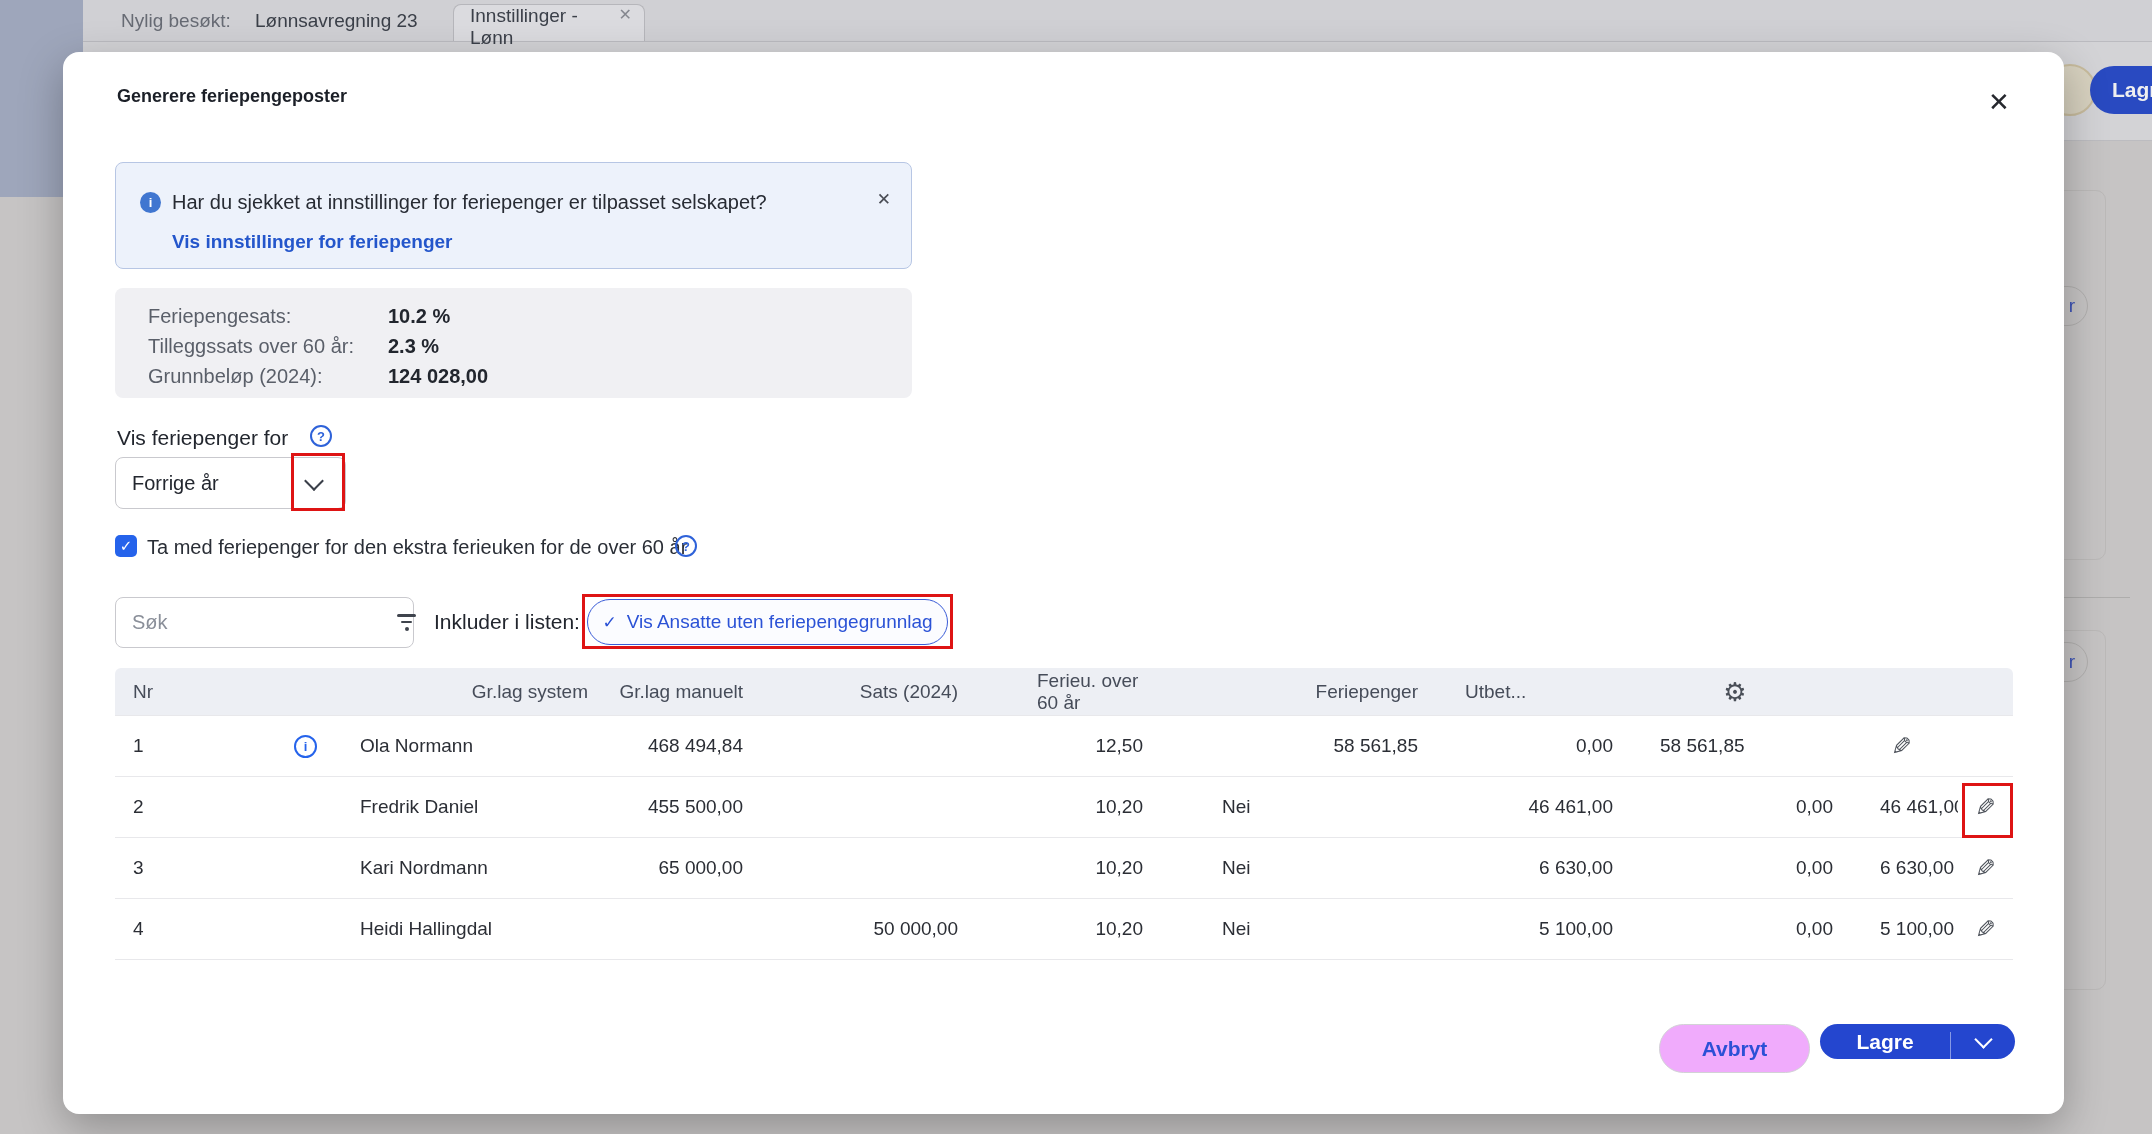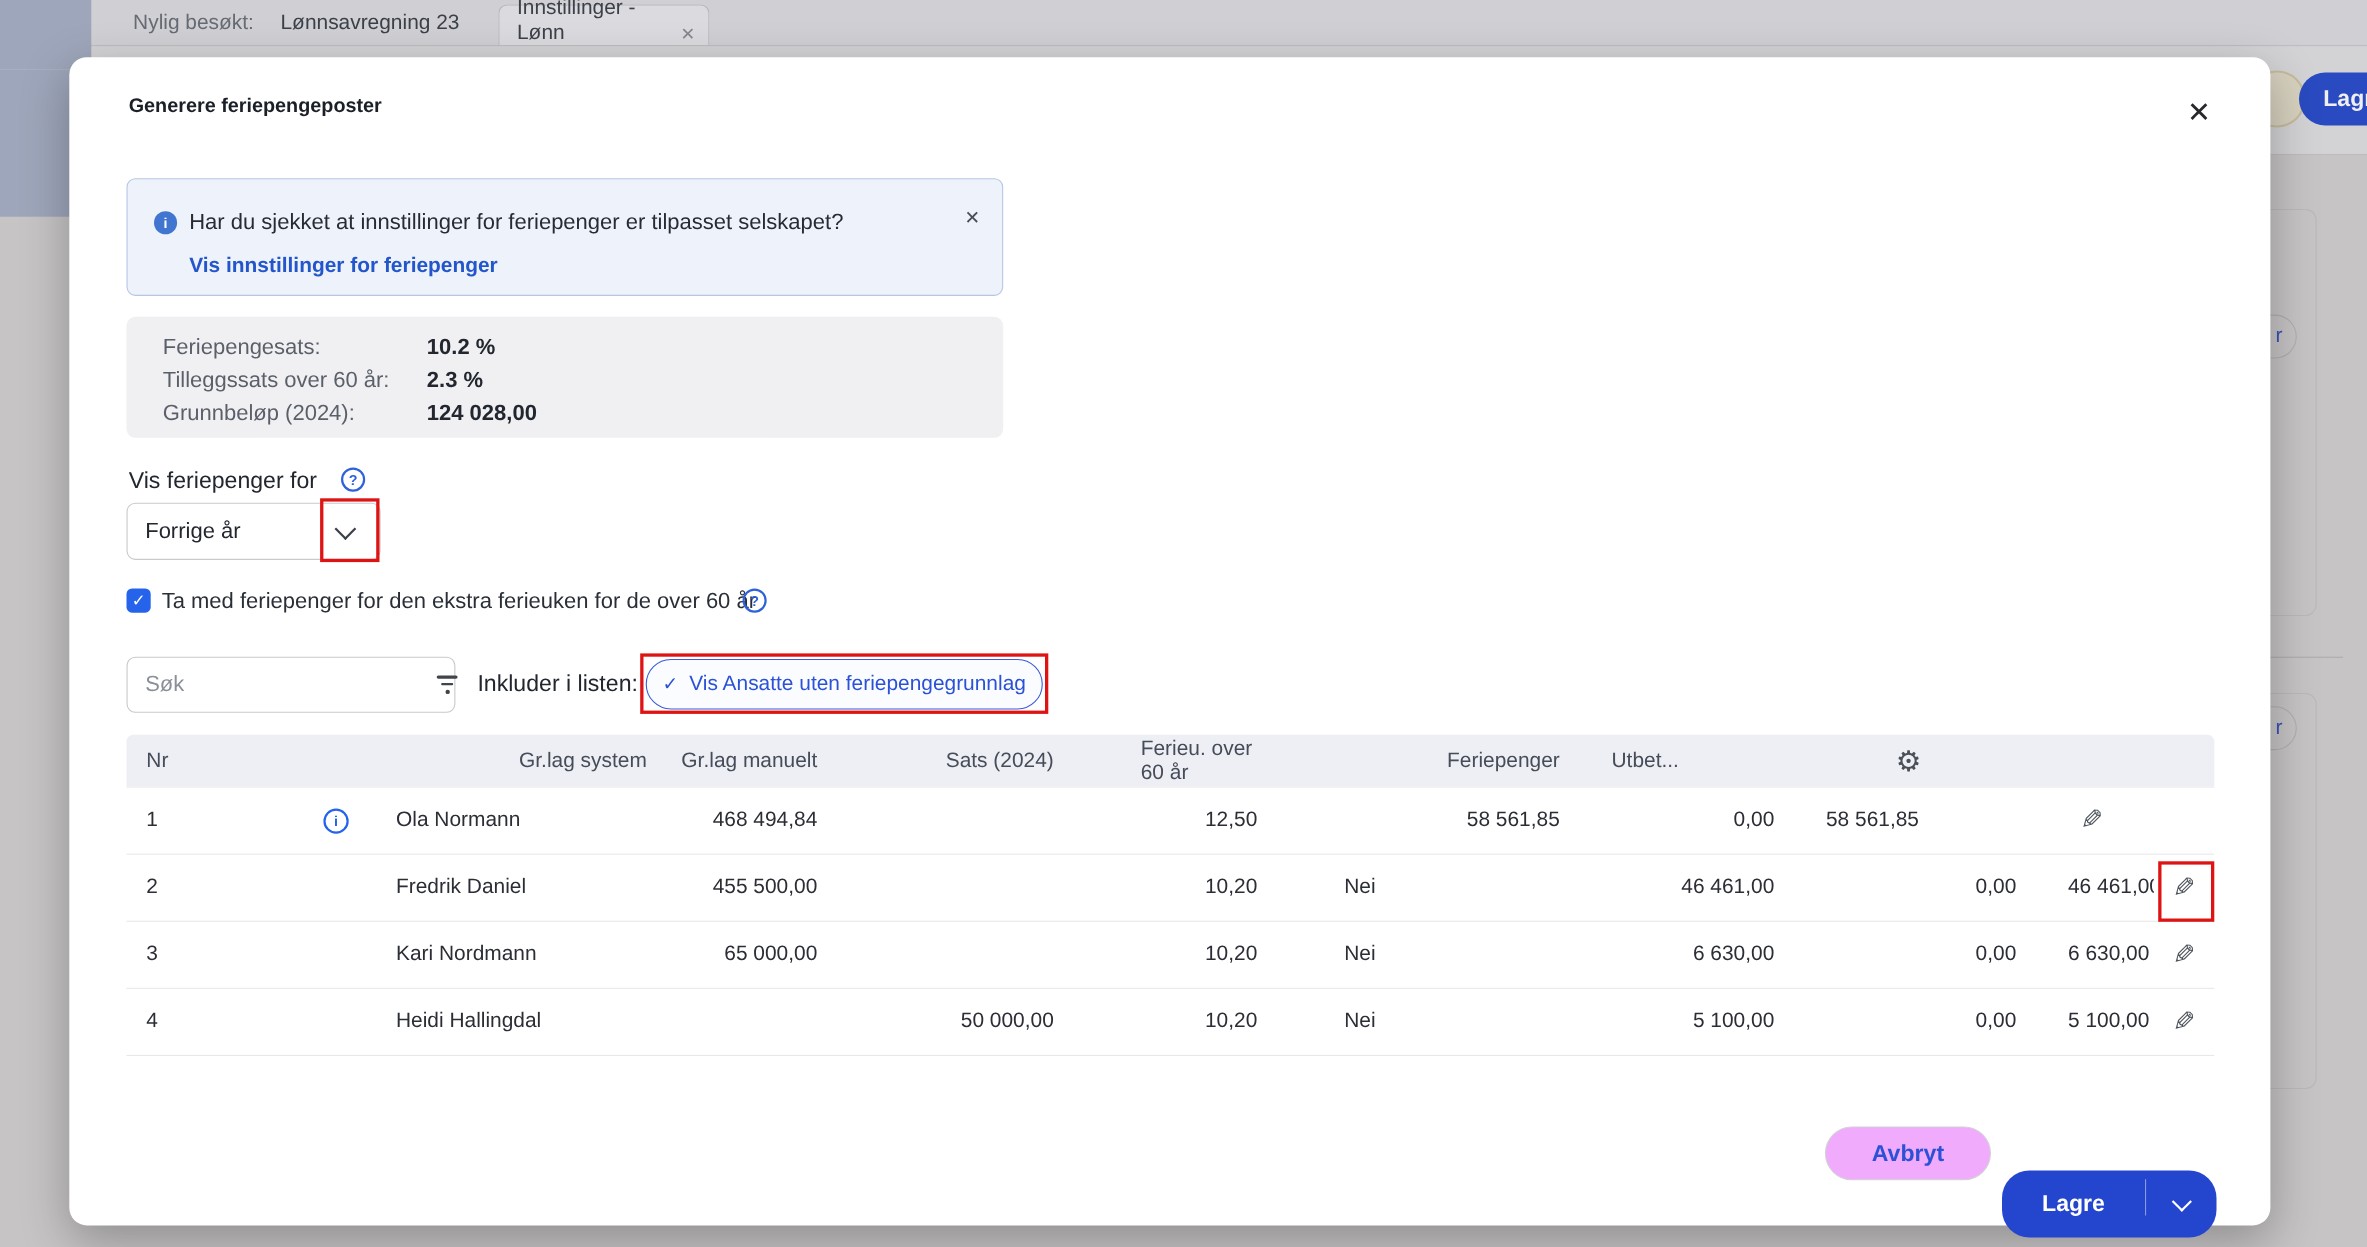--- a/index.html
+++ b/index.html
@@ -10,21 +10,21 @@
     -webkit-font-smoothing:antialiased;
   }
   
   .backdrop{position:absolute;inset:0;}
   .topstrip{position:absolute;left:0;top:0;width:2152px;height:41px;background:#dedee1;border-bottom:1px solid #c8c8cc;}
   .headerband{position:absolute;left:0;top:42px;width:2152px;height:98px;background:#e1e1e4;border-bottom:1px solid #c9c9cc;}
   .blueblock1{position:absolute;left:0;top:0;width:83px;height:63px;background:#a8b1c6;}
   .blueblock2{position:absolute;left:0;top:63px;width:65px;height:134px;background:#a8b1c6;}
   .recent-label{position:absolute;left:121px;top:0;height:41px;line-height:41px;font-size:19px;color:#6d717a;}
   .recent-item{position:absolute;left:255px;top:0;height:41px;line-height:41px;font-size:19px;color:#3e434c;cursor:pointer;}
-  .bg-tab{position:absolute;left:453px;top:4px;width:192px;height:37px;background:#eaeaed;border:1px solid #c2c2c6;border-bottom:none;border-radius:8px 8px 0 0;box-sizing:border-box;display:flex;align-items:flex-end;padding:0 12px 0 16px;}
+  .bg-tab{position:absolute;left:453px;top:4px;width:192px;height:37px;background:#eaeaed;border:1px solid #c2c2c6;border-bottom:none;border-radius:8px 8px 0 0;box-sizing:border-box;display:flex;align-items:flex-start;padding:0 12px 0 16px;}
   .bg-tab .lbl{font-size:19px;color:#3e434c;flex:1;}
   .bg-tab .x{font-size:16px;color:#8d9097;margin-left:8px;}
   .beige-circle{position:absolute;left:2044px;top:64px;width:52px;height:52px;border-radius:50%;background:#e6dfcb;border:2px solid #d4c8a6;box-sizing:border-box;}
   .lagr-pill{position:absolute;left:2090px;top:66px;width:96px;height:48px;border-radius:24px;background:#2a4ecd;color:#fff;font-size:21px;font-weight:600;display:flex;align-items:center;padding-left:22px;box-sizing:border-box;}
   .bg-card{position:absolute;width:104px;border:1.5px solid #c7c5c3;border-radius:10px;box-sizing:border-box;}
   .bg-card1{left:2002px;top:190px;height:370px;}
   .bg-card2{left:2002px;top:630px;height:360px;}
   .bg-divider{position:absolute;left:1990px;top:597px;width:140px;height:1px;background:#bab8b6;}
   .bg-pill{position:absolute;left:2018px;width:70px;height:40px;border:1.5px solid #bdbbb9;border-radius:20px;box-sizing:border-box;font-size:19px;color:#3c55c0;display:flex;align-items:center;justify-content:flex-end;padding-right:12px;}
   .bg-pill1{top:286px;}
@@ -83,21 +83,21 @@
   .a-navn{padding-left:15px;}
   .a-num{justify-content:flex-end;padding-right:12px;}
   .a-text{padding-left:67px;}
   .a-clip{padding-left:35px;overflow:hidden;white-space:nowrap;}
   .a-act{justify-content:center;}
   .gear{font-size:26px;color:#4a4f58;cursor:pointer;line-height:1;}
   .pencil{font-size:25px;color:#4f545c;transform:scaleX(-1);cursor:pointer;line-height:1;}
   .info-ic{width:23px;height:23px;border:2px solid #2563eb;border-radius:50%;box-sizing:border-box;color:#2563eb;font-size:13px;font-weight:700;display:flex;align-items:center;justify-content:center;cursor:pointer;}
   
   .btn-cancel{position:absolute;left:1596px;top:972px;width:151px;height:49px;border:1.5px solid #d2d2d6;border-radius:25px;box-sizing:border-box;background:#f0abfc;color:#2c50d6;font-size:21px;font-weight:600;display:flex;align-items:center;justify-content:center;cursor:pointer;}
-  .btn-save{position:absolute;left:1757px;top:972px;width:195px;height:61px;border-radius:25px;background:#2446cf;display:flex;cursor:pointer;margin-top:40px;}
+  .btn-save{position:absolute;left:1757px;top:972px;width:195px;height:35px;border-radius:25px;background:#2446cf;display:flex;cursor:pointer;}
   .btn-save .main{width:130px;display:flex;align-items:center;justify-content:center;color:#fff;font-size:21px;font-weight:600;}
   .btn-save .vsep{width:1px;height:33px;margin-top:8px;background:rgba(255,255,255,.45);}
   .btn-save .caret{flex:1;display:flex;align-items:center;justify-content:center;}
   .btn-save .chevw{width:11px;height:11px;border-right:2.5px solid #fff;border-bottom:2.5px solid #fff;transform:rotate(45deg);margin-top:-5px;}
   
   .red-box{position:absolute;border:3px solid #de1414;box-sizing:border-box;pointer-events:none;}
   .red1{left:228px;top:401px;width:54px;height:58px;}
   .red2{left:519px;top:542px;width:371px;height:55px;}
   .red3{left:1899px;top:731px;width:51px;height:55px;}
 </style>

